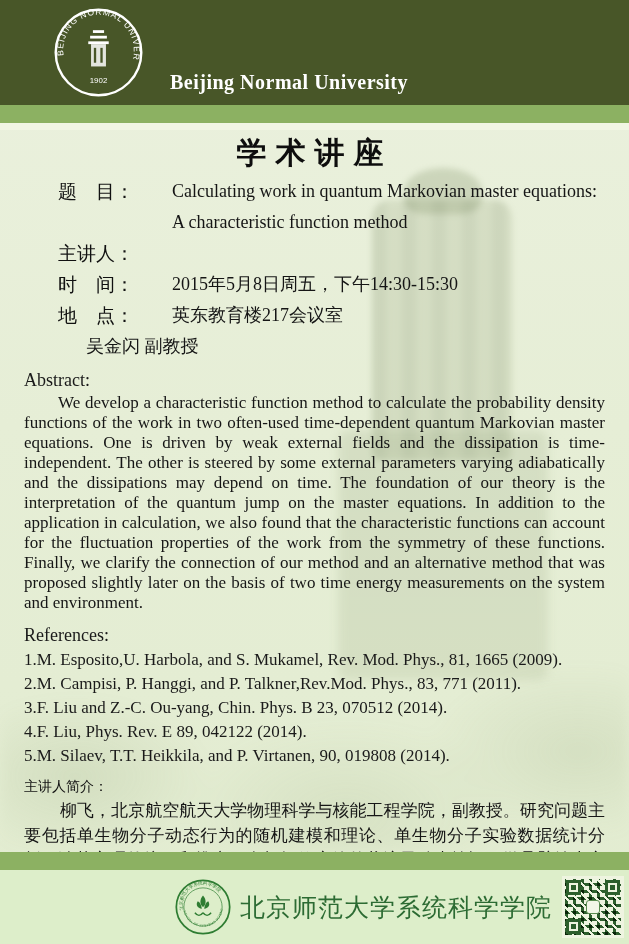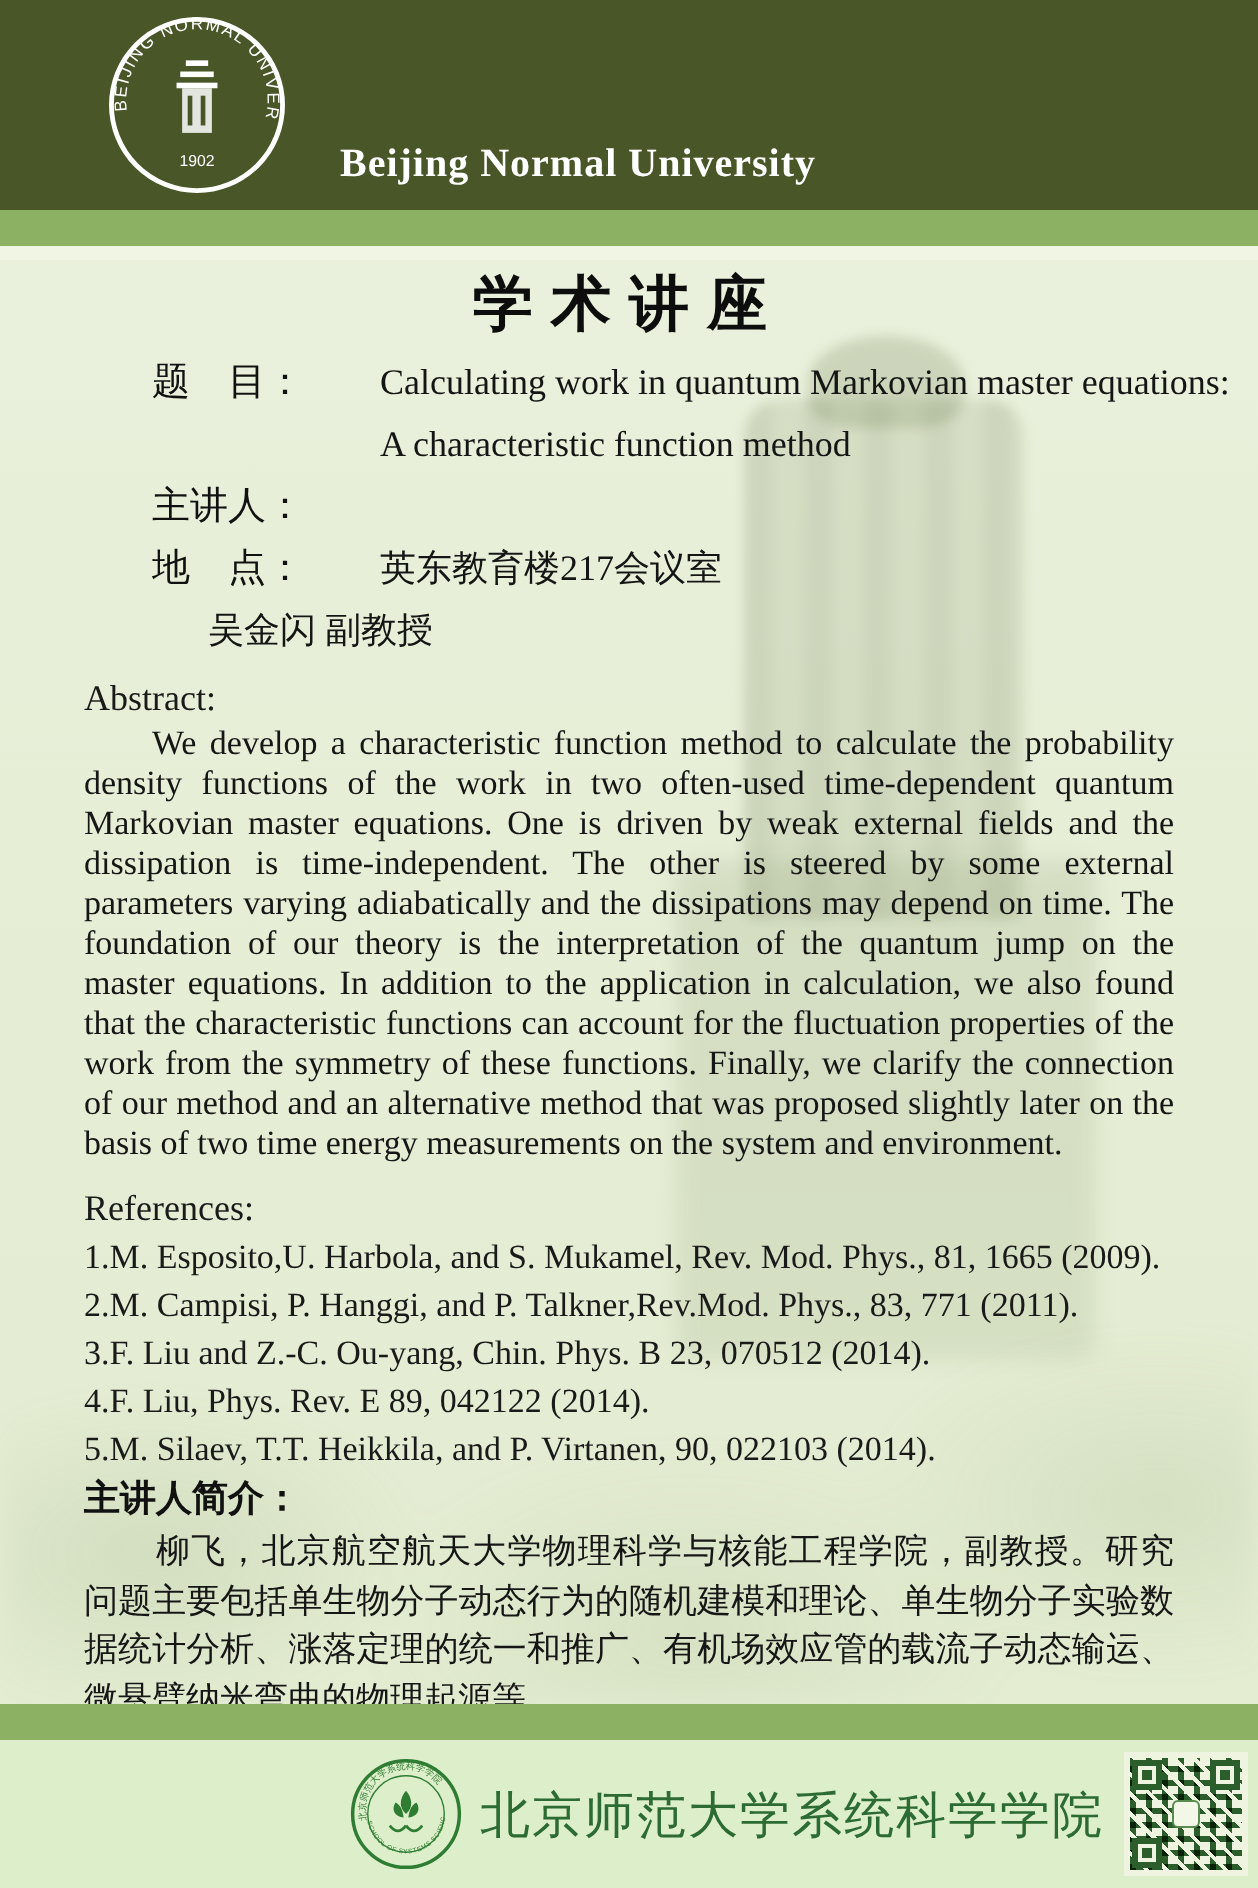--- a/index.html
+++ b/index.html
@@ -60,21 +60,21 @@
     position:absolute; left:170px; top:71px;
     color:#ffffff; font-size:20px; font-weight:700;
     font-family:"Liberation Serif","DejaVu Serif",serif;
     letter-spacing:.5px;
   }
 
   .strip { position:relative; z-index:2; height:18px; background:#8cb162; }
   .strip-highlight { position:relative; z-index:2; height:7px; background:#f1f6e4; }
 
   
-  .content { position:relative; z-index:2; padding:0 42px; }
+  .content { position:relative; z-index:2; padding:0 24px; }
   .lecture-title {
     text-align:center;
     font-family:"Liberation Sans","DejaVu Sans",sans-serif;
     font-weight:700; font-size:30px; letter-spacing:9px;
     color:#0d0d0d; margin:2px 0 2px 0; line-height:42px;
   }
 
   .details { margin:2px 0 0 34px; }
   .drow { display:flex; line-height:31px; }
   .dlabel {
@@ -88,22 +88,23 @@
   .abstract-body {
     margin-top:2px; font-size:17px; line-height:20px;
     text-align:justify; text-indent:34px; color:#161616;
   }
 
   .refs-head { margin-top:12px; font-size:18px; }
   .refs { margin-top:2px; }
   .ref-item { font-size:17px; line-height:24px; white-space:nowrap; }
 
   .bio-head {
+    margin-top:10px;
     font-family:"Liberation Sans","DejaVu Sans",sans-serif;
-    font-weight:700; font-size:18px; color:#111;
+    font-weight:400; font-size:14px; color:#111;
   }
   .bio-body {
     margin-top:3px; font-size:17px; line-height:24.5px;
     text-align:justify; text-indent:36px; color:#161616;
   }
 
   
   .footer-strip {
     position:absolute; left:0; right:0; bottom:74px; height:18px;
     background:#8cb162; z-index:3;
@@ -195,38 +196,42 @@
         <span class="dvalue">Calculating work in quantum Markovian master equations:</span>
       </div>
       <div class="drow">
         <span class="dlabel"></span>
         <span class="dvalue">A characteristic function method</span>
       </div>
       <div class="drow">
         <span class="dlabel">主讲人：</span>
       </div>
       <div class="drow">
+        <span class="dlabel">时　间：</span>
+        <span class="dvalue">2015年5月8日周五，下午14:30-15:30</span>
+      </div>
+      <div class="drow">
         <span class="dlabel">地　点：</span>
         <span class="dvalue">英东教育楼217会议室</span>
       </div>
       <div class="drow">
         <span class="dvalue">吴金闪 副教授</span>
       </div>
     </div>
 
     <div class="abstract-head">Abstract:</div>
     <p class="abstract-body">We develop a characteristic function method to calculate the probability density functions of the work in two often-used time-dependent quantum Markovian master equations. One is driven by weak external fields and the dissipation is time-independent. The other is steered by some external parameters varying adiabatically and the dissipations may depend on time. The foundation of our theory is the interpretation of the quantum jump on the master equations. In addition to the application in calculation, we also found that the characteristic functions can account for the fluctuation properties of the work from the symmetry of these functions. Finally, we clarify the connection of our method and an alternative method that was proposed slightly later on the basis of two time energy measurements on the system and environment.</p>
 
     <div class="refs-head">References:</div>
     <div class="refs">
       <div class="ref-item">1.M. Esposito,U. Harbola, and S. Mukamel, Rev. Mod. Phys., 81, 1665 (2009).</div>
       <div class="ref-item">2.M. Campisi, P. Hanggi, and P. Talkner,Rev.Mod. Phys., 83, 771 (2011).</div>
       <div class="ref-item">3.F. Liu and Z.-C. Ou-yang, Chin. Phys. B 23, 070512 (2014).</div>
       <div class="ref-item">4.F. Liu, Phys. Rev. E 89, 042122 (2014).</div>
-      <div class="ref-item">5.M. Silaev, T.T. Heikkila, and P. Virtanen, 90, 022103 (2014).</div>
+      <div class="ref-item">5.M. Silaev, T.T. Heikkila, and P. Virtanen, 90, 019808 (2014).</div>
     </div>
 
     <div class="bio-head">主讲人简介：</div>
     <p class="bio-body">柳飞，北京航空航天大学物理科学与核能工程学院，副教授。研究问题主要包括单生物分子动态行为的随机建模和理论、单生物分子实验数据统计分析、涨落定理的统一和推广、有机场效应管的载流子动态输运、微悬臂纳米弯曲的物理起源等。</p>
 
   </div>
 
   <div class="footer-strip"></div>
   <div class="footer-band">
     <svg class="footer-seal" viewBox="0 0 100 100">

